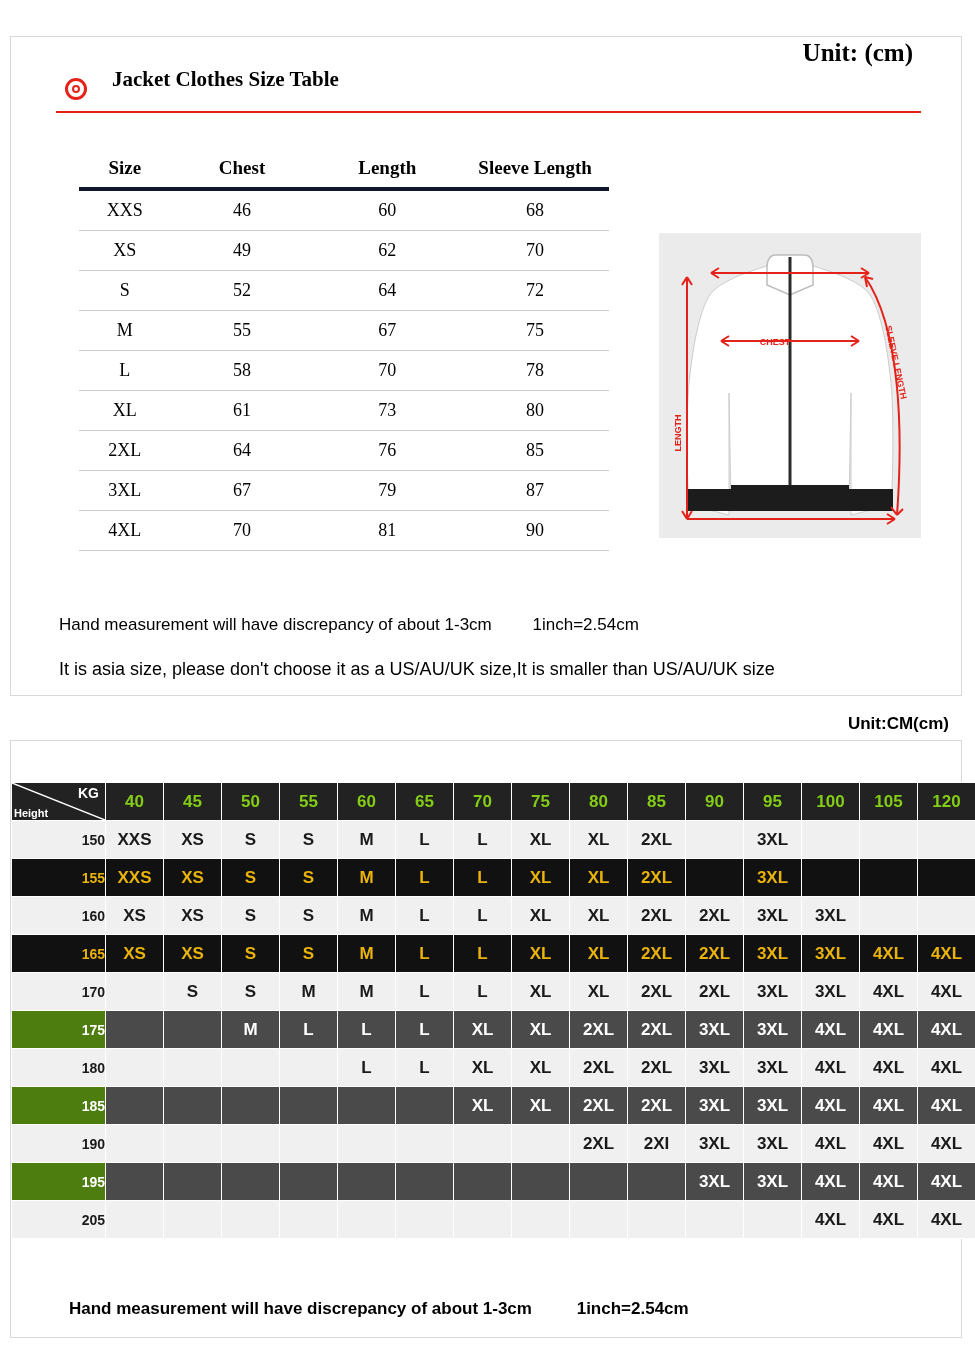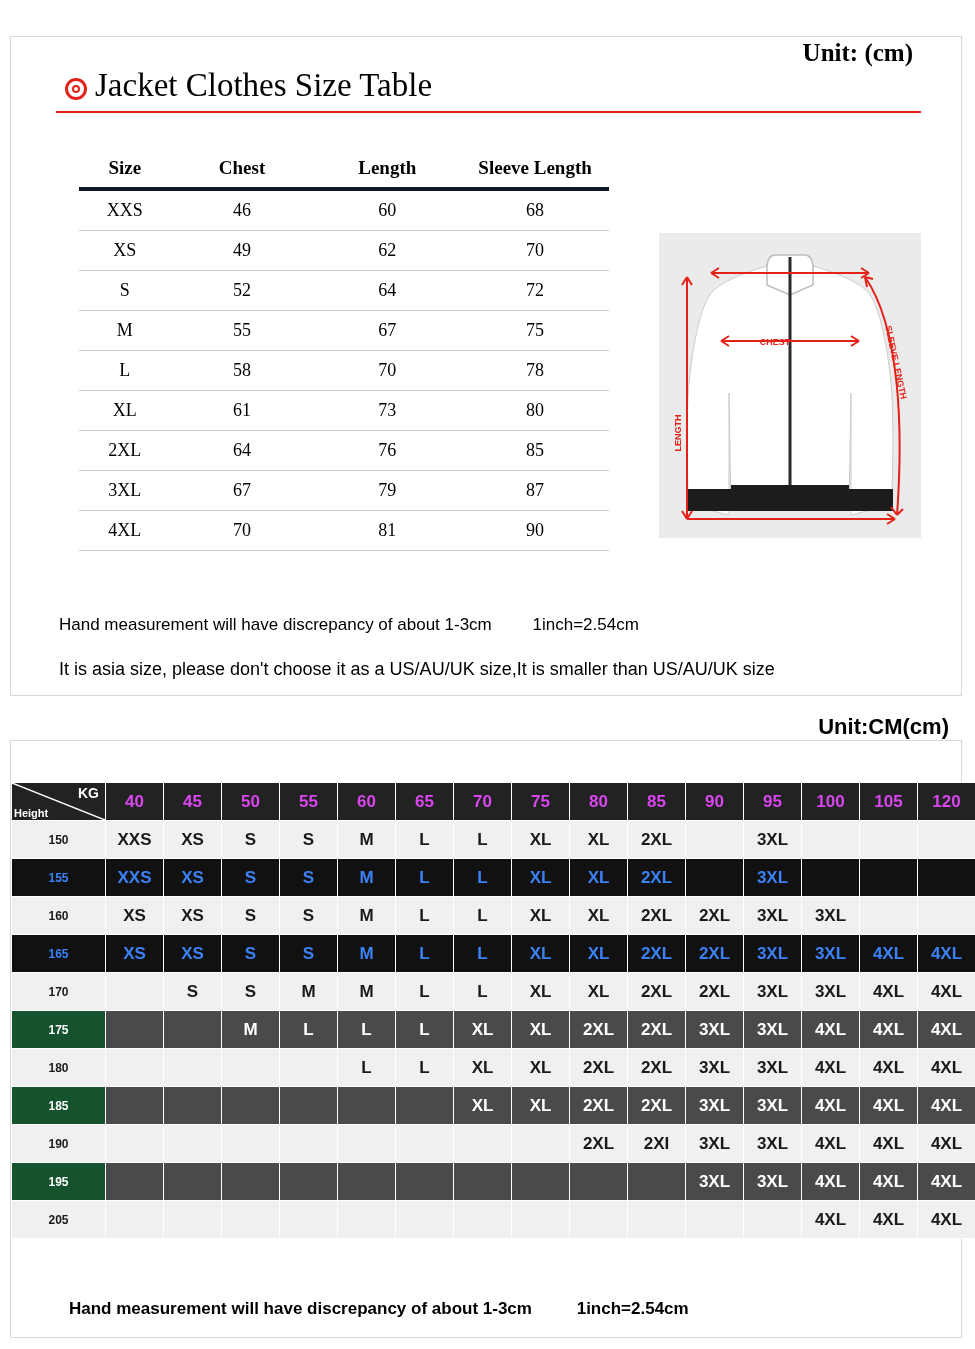--- a/index.html
+++ b/index.html
@@ -50,24 +50,24 @@
     left: 4px;
     top: 4px;
     width: 8px;
     height: 8px;
     border: 2px solid #e32219;
     border-radius: 50%;
     box-sizing: border-box;
   }
   .title-text {
     position: absolute;
-    left: 38px;
+    left: 55px;
     top: 0;
-    font-size: 33px;
-    font-weight: normal;
+    font-size: 21px;
+    font-weight: bold;
     font-family: "Liberation Serif", serif;
     letter-spacing: 0px;
     white-space: nowrap;
   }
   .unit-text {
     position: absolute;
     right: 48px;
     top: 2px;
     font-size: 25px;
     font-weight: bold;
@@ -153,21 +153,21 @@
     width: 952px;
     height: 598px;
     border: 1px solid #d8d8d8;
     box-sizing: border-box;
     background: #fff;
   }
   .unit-cm {
     position: absolute;
     right: 12px;
     top: -27px;
-    font-size: 22px;
+    font-size: 17px;
     font-weight: bold;
     font-family: "Liberation Sans", sans-serif;
   }
   .grid {
     position: absolute;
     left: 0px;
     top: 41px;
     width: 950px;
     border-collapse: collapse;
     table-layout: fixed;
@@ -177,21 +177,21 @@
     text-align: center;
     font-size: 17px;
     font-weight: bold;
     padding: 0;
     height: 38px;
     border: 1px solid #ffffff;
     box-sizing: border-box;
   }
   .grid th.kg {
     background: #222222;
-    color: #d946ef;
+    color: #84cc16;
     width: 58px;
   }
   .grid th.corner {
     background: #222222;
     color: #ffffff;
     width: 94px;
     position: relative;
     padding: 0;
   }
   .corner-kg {
@@ -208,27 +208,28 @@
   }
   .corner-line {
     position: absolute;
     left: 0;
     top: 0;
     width: 100%;
     height: 100%;
   }
   .grid td.hcell {
     width: 94px;
-    font-size: 12px;
+    font-size: 14px;
+    text-align: right;
   }
   .row-light td { background: #f0f0f0; color: #1a1a1a; }
   .row-dark td  { background: #4a4a4a; color: #ffffff; }
-  .row-black td { background: #111111; color: #3b82f6; }
+  .row-black td { background: #111111; color: #eab308; }
   .row-light td.hcell { background: #f0f0f0; }
-  .row-dark td.hcell { background: #14532d; }
+  .row-dark td.hcell { background: #4d7c0f; }
 
   .bottom-note {
     position: absolute;
     left: 58px;
     bottom: 18px;
     font-size: 17px;
     font-weight: bold;
     font-family: "Liberation Sans", sans-serif;
     white-space: nowrap;
   }

